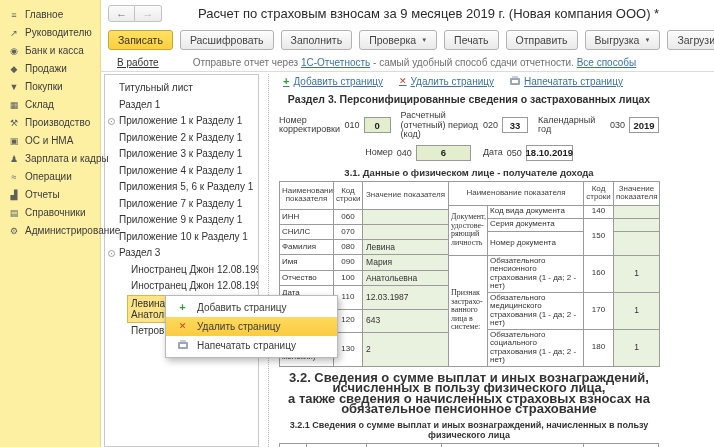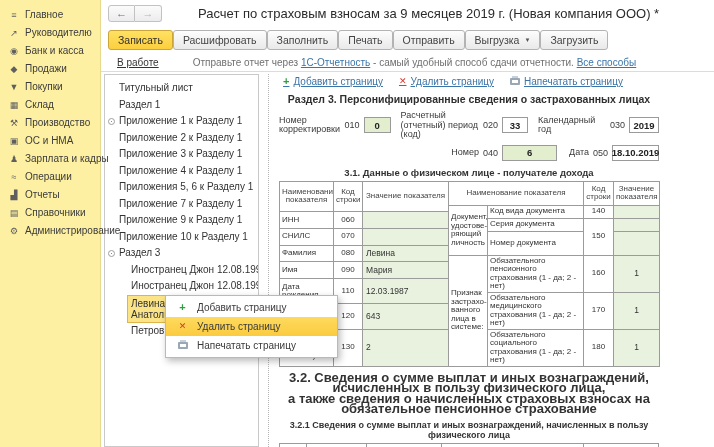--- a/index.html
+++ b/index.html
@@ -15,21 +15,21 @@
 
   
   .main { position:absolute; left:101px; top:0; right:0; bottom:0; display:flex; flex-direction:column; }
   .titlebar { height:26px; display:flex; align-items:center; padding-left:7px; flex:none; }
   .nav-btns { display:flex; }
   .nav-btn { width:27px; height:17px; border:1px solid #c2c2c2; background:linear-gradient(#fbfbfb,#ececec); display:flex; align-items:center; justify-content:center; font-size:11px; }
   .nav-btn.back { border-radius:3px 0 0 3px; color:#6e6e6e; }
   .nav-btn.fwd { border-radius:0 3px 3px 0; border-left:none; color:#b5b5b5; }
   .doc-title { margin-left:36px; font-size:13px; color:#2b2b2b; white-space:nowrap; }
 
-  .toolbar { height:28px; display:flex; align-items:center; padding-left:7px; flex:none; }
+  .toolbar { height:28px; display:flex; align-items:center; padding-left:7px; gap:7px; flex:none; }
   .btn { height:20px; padding:0 9px; border:1px solid #b3b3b3; border-radius:3px; background:linear-gradient(#fdfdfd,#e9e9e9); font-size:10.5px; color:#444; display:flex; align-items:center; white-space:nowrap; }
   .btn .caret { font-size:6px; color:#555; margin-left:5px; }
   .btn-save { background:linear-gradient(#ffe163,#fccf3e); border-color:#c9a53a; color:#33302a; }
 
   .statusbar { height:18px; display:flex; align-items:center; padding-left:8px; border-bottom:1px solid #dcdcdc; flex:none; font-size:10px; }
   .state-link { color:#333; text-decoration:underline; white-space:nowrap;padding-left:8px; }
   .status-msg { margin-left:34px; color:#707070; white-space:nowrap; }
   .blue-link { color:#3b74a8; text-decoration:underline; }
 
   .content { flex:1; display:flex; min-height:0; }
@@ -66,21 +66,21 @@
   .field.green { background:#e3eecf; }
 
   table { border-collapse:collapse; table-layout:fixed; }
   .t31wrap { display:flex; margin-top:2px; }
   .t31 td, .t31 th, .t321 td, .t321 th, .t321b td { border:1px solid #9b9b9b; padding:1px 2px; font-size:8px; line-height:8.5px; color:#333; overflow:hidden; }
   .t31 th, .t321 th { font-weight:normal; text-align:center; color:#444; vertical-align:middle; }
   .t31 .hdr { height:24px; }
   .t31 td.code, .t31 td.val { text-align:center; }
   .t31 td.val { background:#e9f2df; font-weight:normal; font-size:8.5px; }
   .t31 td.val.txt { text-align:left; padding-left:3px; }
-  .t31 td.group { vertical-align:middle; }
+  .t31 td.group { vertical-align:middle;font-family:Liberation Serif, serif; }
   .t31 tr.r13 { height:13px; } .t31 tr.r18 { height:18px; }
   .t31 tr.r24 { height:24px; } .t31 tr.r20 { height:20px; }
   .t31title { text-align:center; font-weight:bold; font-size:9.5px; margin:6px 0 3px; }
 
   .s32 { text-align:center; font-weight:bold; font-size:13px; line-height:10.5px; margin-top:6px; }
   .s321 { text-align:center; font-weight:bold; font-size:9px; margin:5px 0 3px; }
 
   .t321 th { font-size:7.5px; line-height:8.5px; padding:2px; }
   .t321 .grp-row th { height:34px; vertical-align:middle; }
 
@@ -161,20 +161,24 @@
             <span>→</span>
           </div>
       </div>
       <div class="doc-title">Расчет по страховым взносам за 9 месяцев 2019 г. (Новая компания ООО) *</div>
     </div>
 
     <div class="toolbar">
       <div class="btn btn-save">Записать</div>
       <div class="btn">Расшифровать</div>
       <div class="btn">Заполнить</div>
+      <div class="btn">
+          <span>Проверка</span>
+          <span class="caret">▼</span>
+        </div>
       <div class="btn">Печать</div>
       <div class="btn">Отправить</div>
       <div class="btn">
           <span>Выгрузка</span>
           <span class="caret">▼</span>
         </div>
       <div class="btn">Загрузить</div>
 
     </div>
 
@@ -240,21 +244,21 @@
             <span class="f-code">010</span>
             <span class="field green" style="width:27px;">0</span>
             <span class="f-lbl" style="width:84px;margin-left:10px;">Расчетный (отчетный) период (код)</span>
             <span class="f-code">020</span>
             <span class="field" style="width:26px;">33</span>
             <span class="f-lbl" style="margin-left:10px;">Календарный год</span>
             <span class="f-code">030</span>
             <span class="field" style="width:30px;">2019</span>
           </div>
 
-          <div class="form-row" style="justify-content:flex-end;">
+          <div class="form-row" style="justify-content:center;">
             <span class="f-lbl">Номер</span>
             <span class="f-code">040</span>
             <span class="field green" style="width:55px;">6</span>
             <span class="f-lbl" style="margin-left:12px;">Дата</span>
             <span class="f-code">050</span>
             <span class="field" style="width:47px;">18.10.2019</span>
           </div>
 
           <div class="t31title">3.1. Данные о физическом лице - получателе дохода</div>
 
@@ -283,20 +287,25 @@
                   </tr>
               <tr class="r13">
                     <td>Фамилия</td>
                     <td class="code">080</td>
                     <td class="val txt">Левина</td>
                   </tr>
               <tr class="r13">
                     <td>Имя</td>
                     <td class="code">090</td>
                     <td class="val txt">Мария</td>
+                  </tr>
+              <tr class="r13">
+                    <td>Отчество</td>
+                    <td class="code">100</td>
+                    <td class="val txt">Анатольевна</td>
                   </tr>
               <tr class="r13">
                     <td>Дата рождения</td>
                     <td class="code">110</td>
                     <td class="val txt">12.03.1987</td>
                   </tr>
               <tr class="r18">
                     <td>Гражданство (код страны)</td>
                     <td class="code">120</td>
                     <td class="val txt">643</td>

